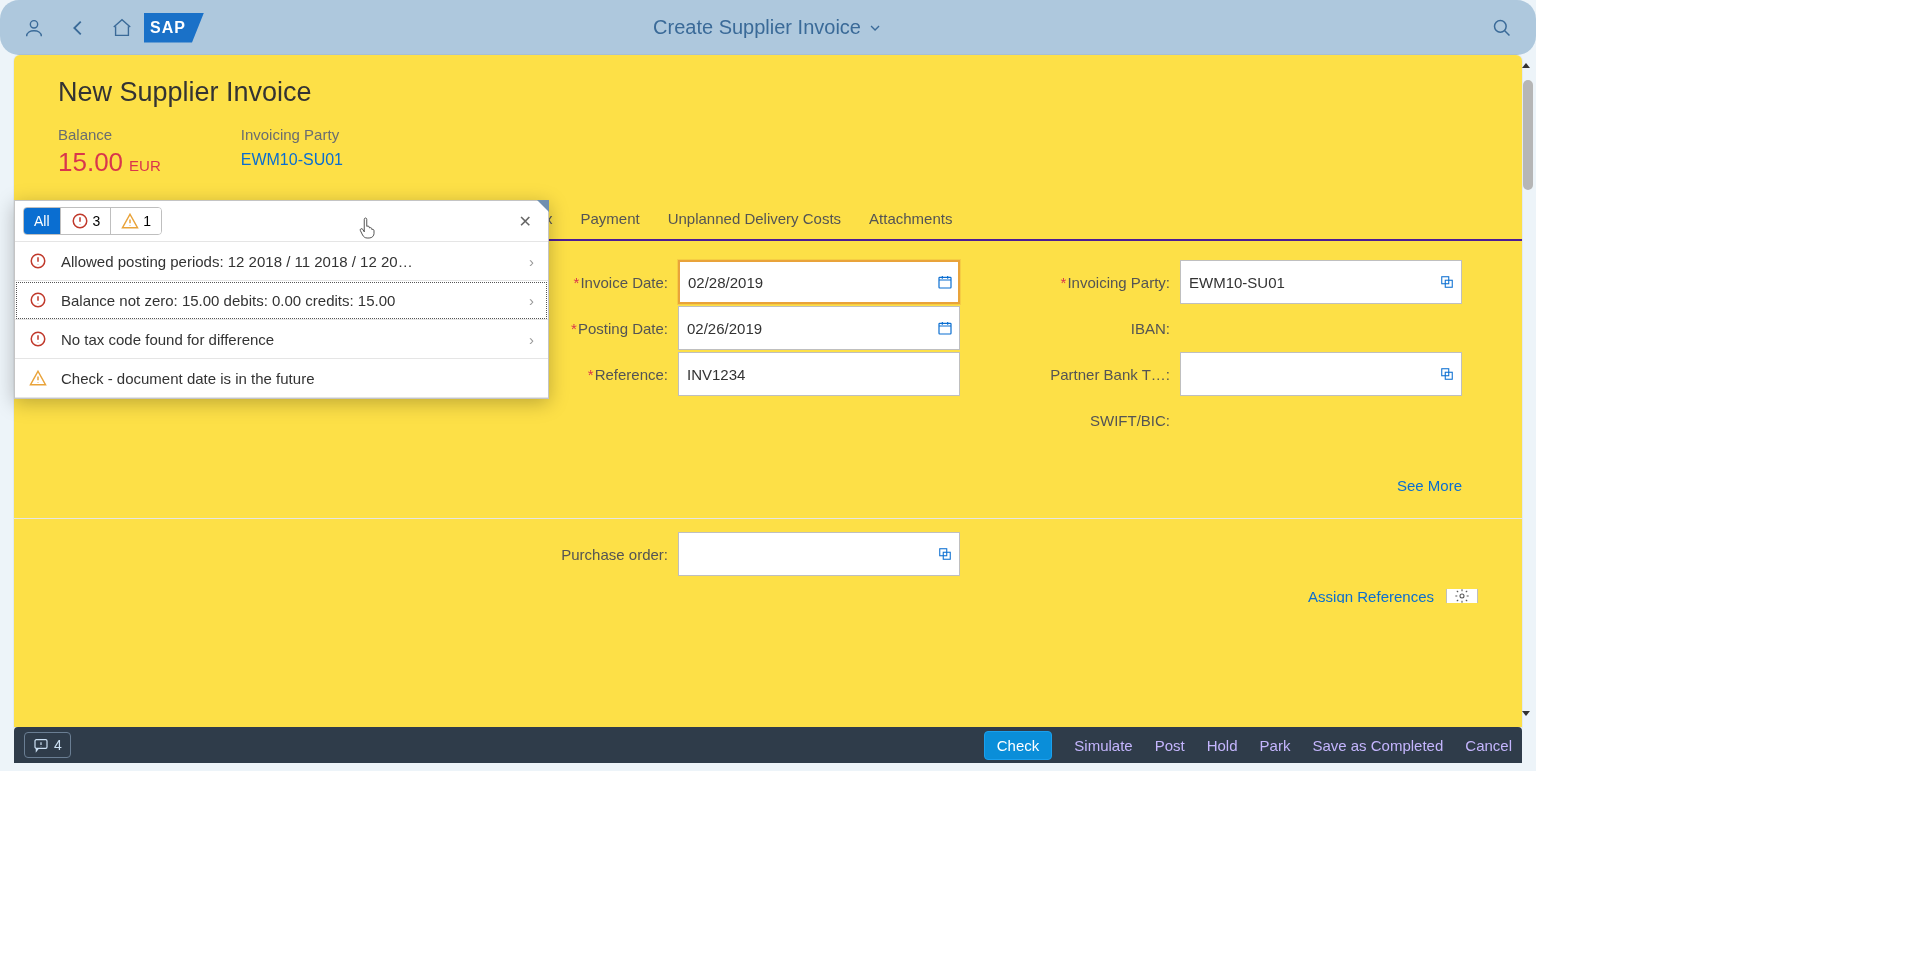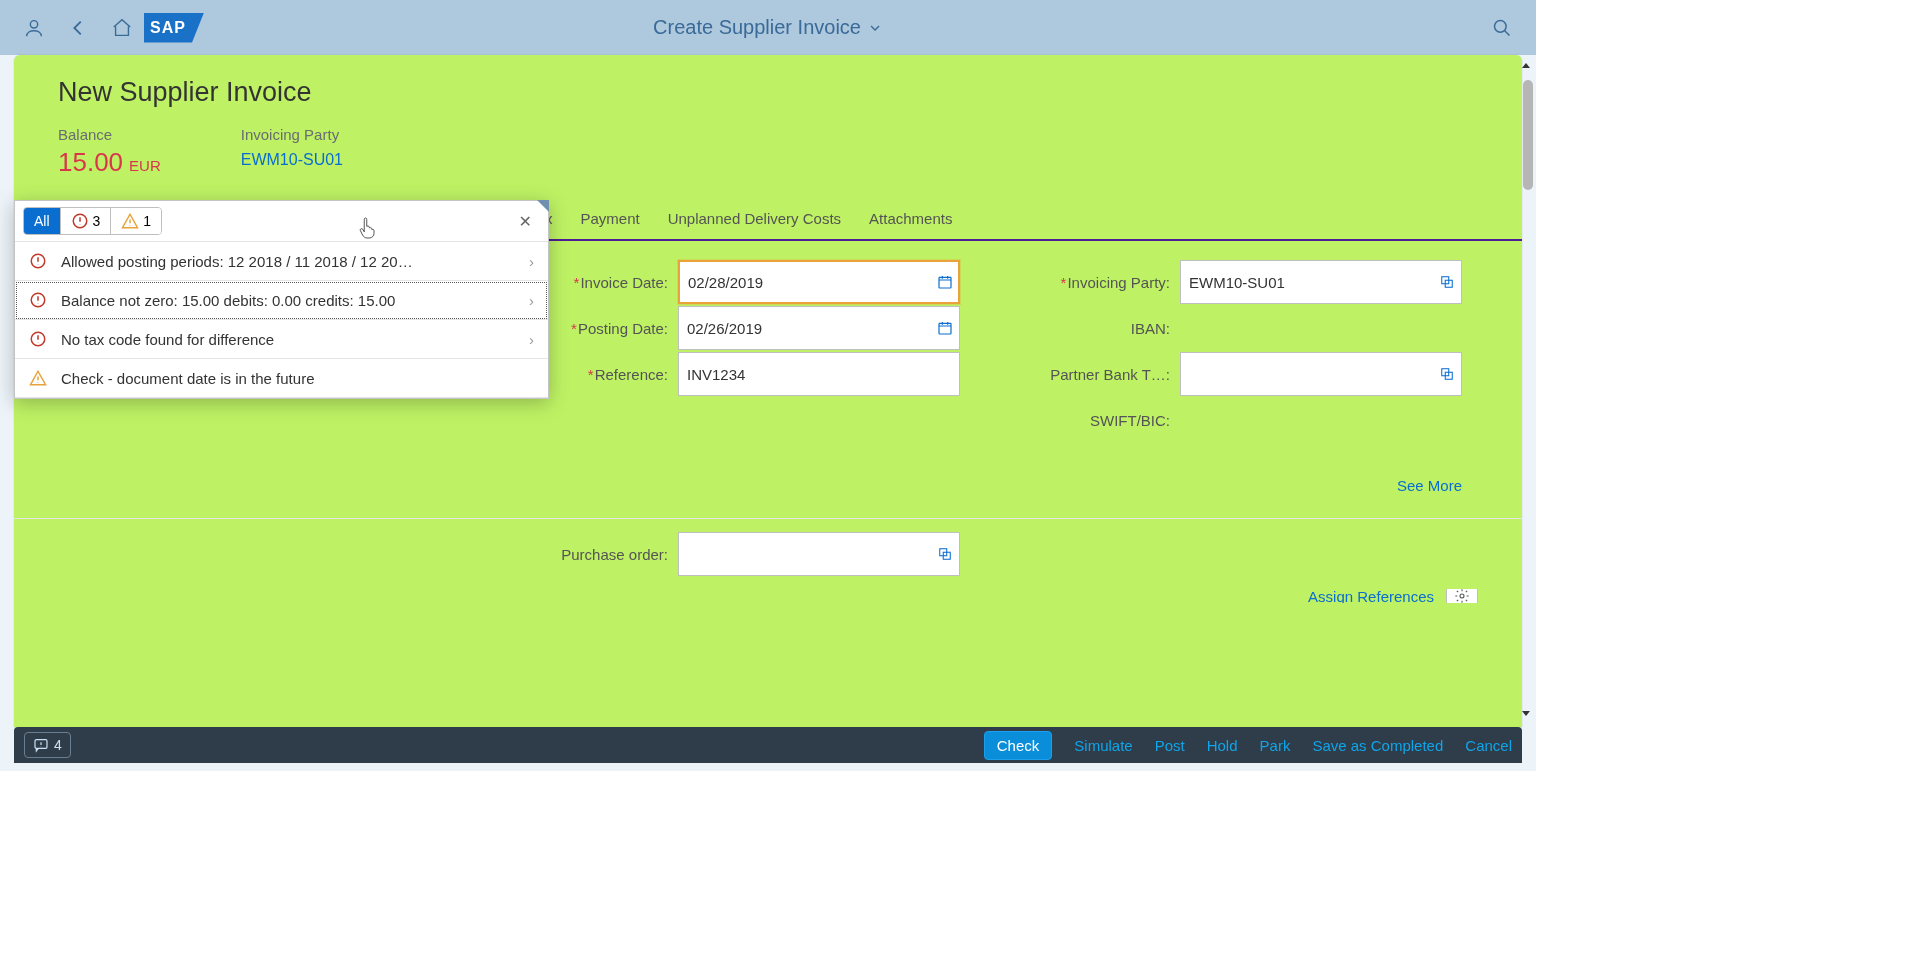--- a/index.html
+++ b/index.html
@@ -2,21 +2,21 @@
 <html><head>
 <meta charset="utf-8">
 <style>
   * { box-sizing: border-box; margin: 0; padding: 0; font-family: Arial, Helvetica, sans-serif; }
   html, body { height: 100%; background: #ffffff; }
   .app { width: 1536px; height: 771px; position: relative; background: #edf4f9; overflow: hidden; }
 
   
   .shell-header {
     height: 55px; background: #aec8dd; display: flex; align-items: center;
-    padding: 0 12px; position: relative;
+    padding: 0 12px; position: relative; border-radius: 19px;
   }
   .shell-left { display: flex; align-items: center; gap: 0px; }
   .shell-icon-btn {
     width: 44px; height: 40px; display:flex; align-items:center; justify-content:center;
     cursor: pointer;
   }
   .shell-icon-btn svg { stroke:#3a6a98; fill:none; }
   .sap-logo {
     width:60px; height:30px; background: linear-gradient(90deg,#1a71c8,#1a71c8);
     clip-path: polygon(0 0, 100% 0, 80% 100%, 0 100%);
@@ -24,21 +24,21 @@
     padding-left:6px; font-size:16px; letter-spacing:1px;
   }
   .shell-title {
     position:absolute; left:50%; transform:translateX(-50%); color:#3a6a98;
     font-size:20px; display:flex; align-items:center; gap:6px; cursor:pointer;
   }
   .shell-right { margin-left:auto; display:flex; align-items:center; }
 
   
   .page { position:absolute; top:55px; left:14px; right:14px; bottom:44px;
-    background:#bef264; border-radius: 6px 6px 0 0; overflow:hidden;
+    background:#fde047; border-radius: 6px 6px 0 0; overflow:hidden;
     box-shadow: 0 0 0 1px rgba(0,0,0,0.04);
   }
   .page-header { padding: 22px 44px 10px 44px; }
   .page-title { font-size:27px; color:#333; font-weight:normal; }
   .hdr-row { display:flex; gap:80px; margin-top:18px; }
   .hdr-field-label { color:#6a6d70; font-size:15px; }
   .balance-value { display:flex; align-items:baseline; gap:6px; margin-top:4px;}
   .balance-amount { color:#d9364c; font-size:26px; }
   .balance-curr { color:#d9364c; font-size:15px; }
   .inv-party-link { color:#0a6ed1; font-size:16px; margin-top:8px; display:inline-block; cursor:pointer; }
@@ -96,21 +96,21 @@
   .footer {
     position:absolute; left:14px; right:14px; bottom:8px; height:36px;
     background:#2f3c4a; color:#fff; display:flex; align-items:center;
     padding:0 10px; border-radius:4px 4px 0 0;
   }
   .footer-msg-btn {
     display:flex; align-items:center; gap:5px; border:1px solid #6a7e93;
     border-radius:4px; padding:4px 8px; cursor:pointer; color:#cde1f4; font-size:14px;
   }
   .footer-actions { margin-left:auto; display:flex; align-items:center; gap:22px; }
-  .footer-btn { color:#0ea5e9; font-size:15px; cursor:pointer; }
+  .footer-btn { color:#c4b5fd; font-size:15px; cursor:pointer; }
   .footer-btn.primary {
     background:#0a8ed9; border:1px solid #1aa0ee; color:#fff;
     padding:5px 12px; border-radius:4px;
   }
 
   
   .scroll-up, .scroll-down {
     position:absolute; right:2px; width:14px; height:14px; color:#333;
   }
   .scroll-up { top:58px; }

